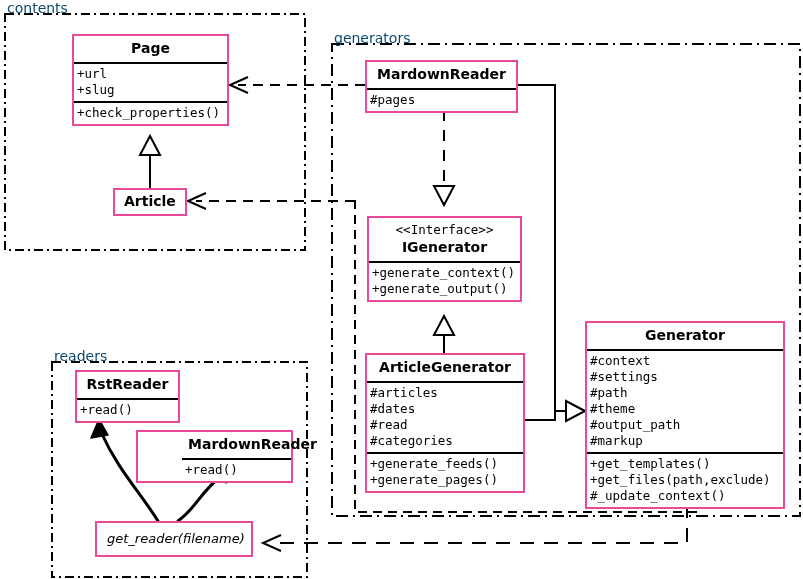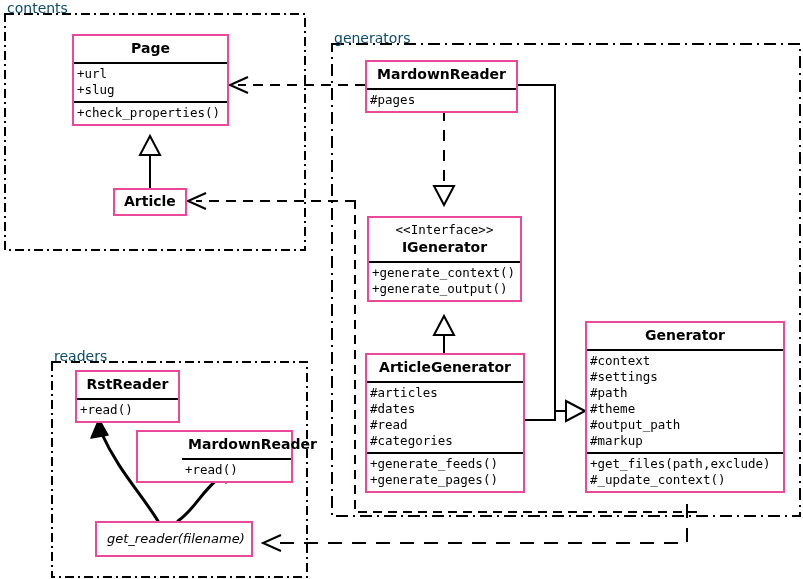--- a/index.html
+++ b/index.html
@@ -192,20 +192,21 @@
     <div class="hdr">Generator</div>
     <div class="sect sep">
       <div class="row">#context</div>
       <div class="row">#settings</div>
       <div class="row">#path</div>
       <div class="row">#theme</div>
       <div class="row">#output_path</div>
       <div class="row">#markup</div>
     </div>
     <div class="sect sep">
+      <div class="row">+get_templates()</div>
       <div class="row">+get_files(path,exclude)</div>
       <div class="row">#_update_context()</div>
     </div>
   </div>
 
   <div class="cls" style="left:75px; top:370px; width:105px;">
     <div class="hdr">RstReader</div>
     <div class="sect sep">
       <div class="row">+read()</div>
     </div>

